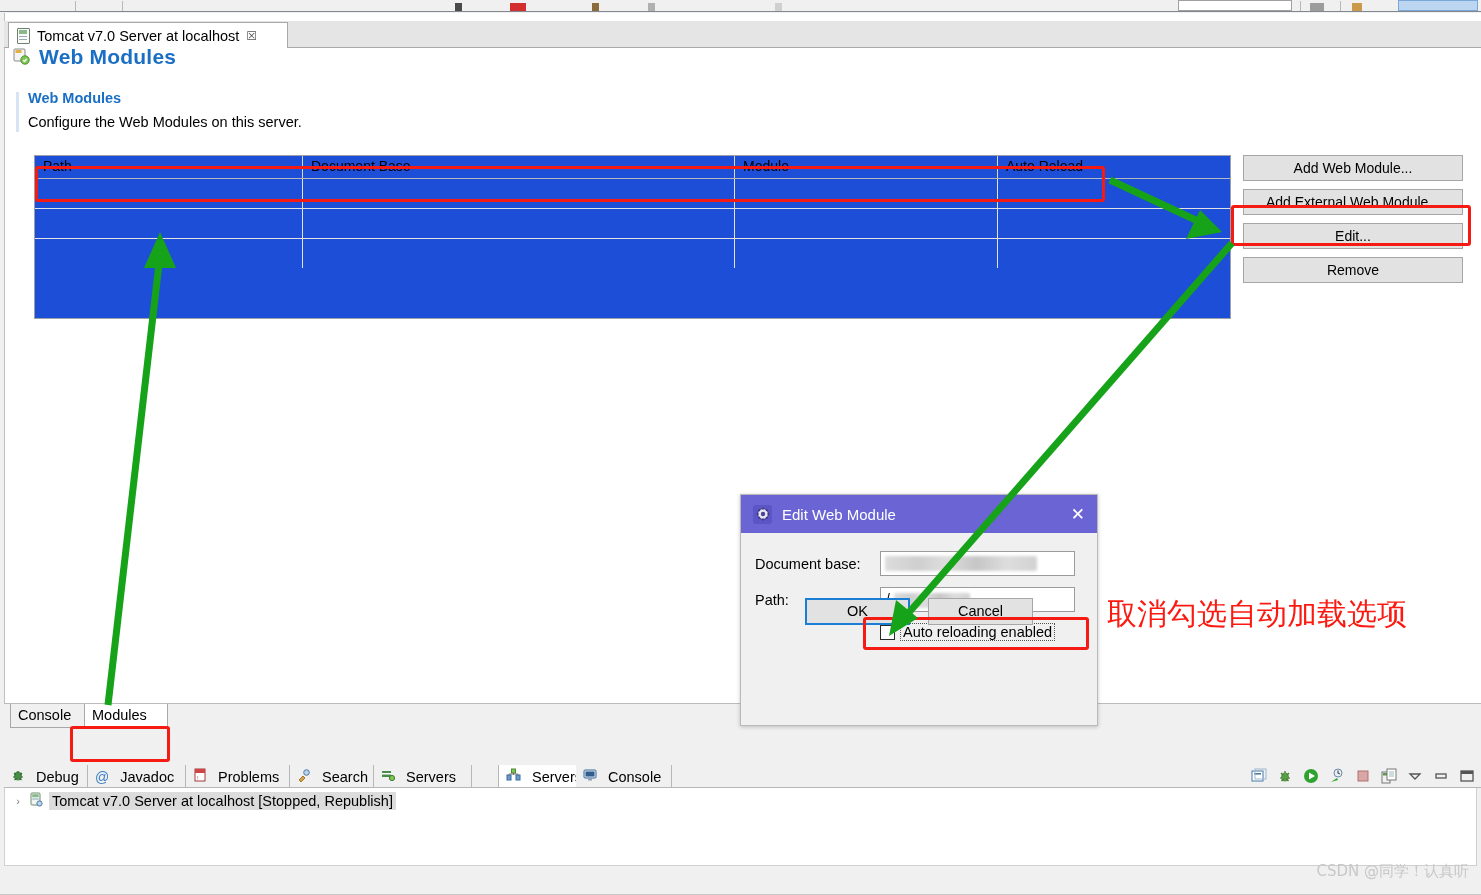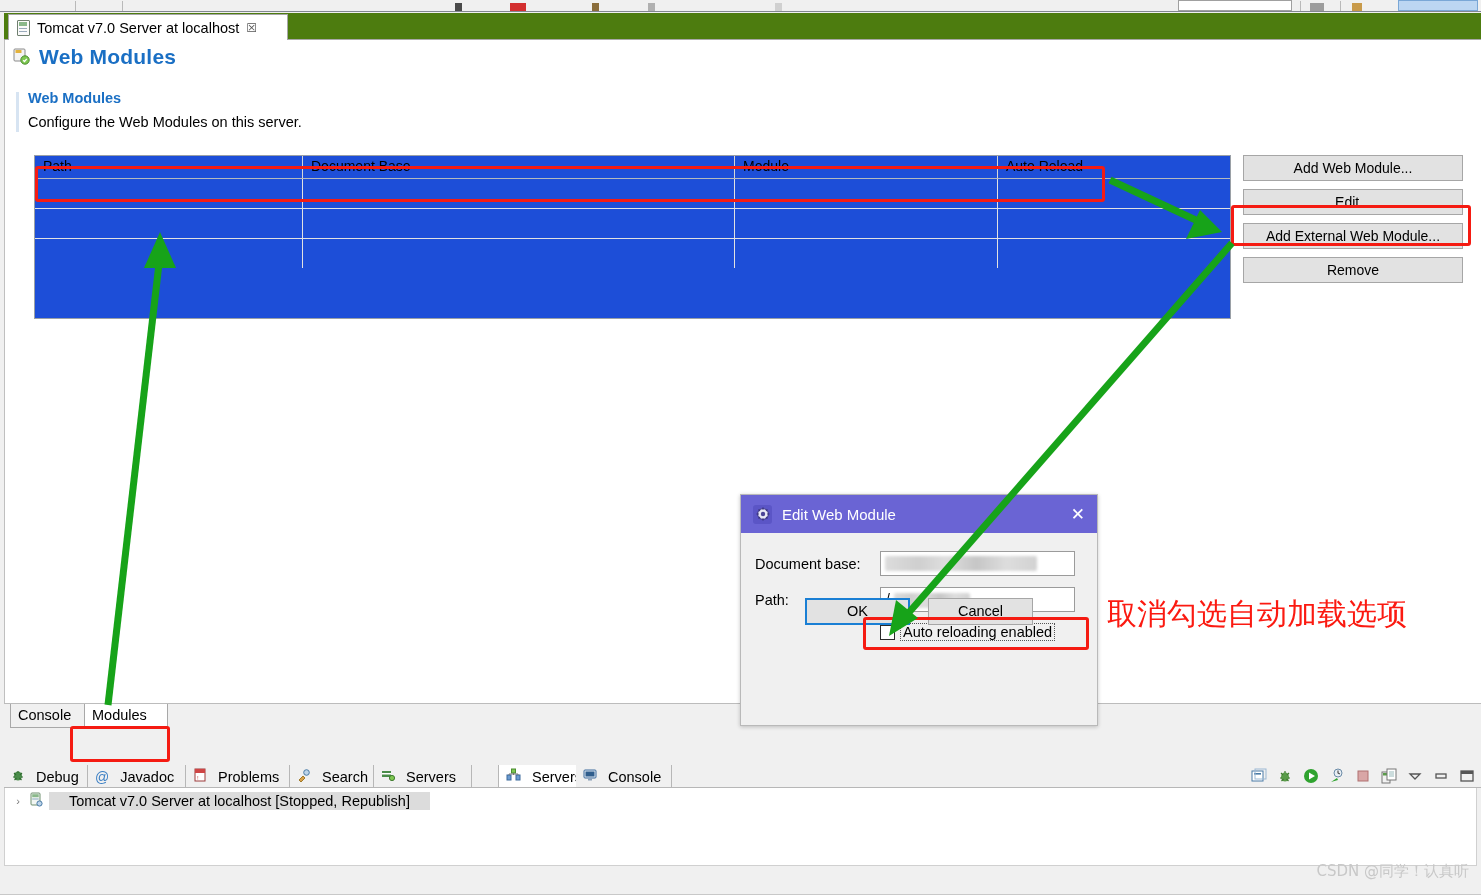--- a/index.html
+++ b/index.html
@@ -21,21 +21,21 @@
   .toolbar-strip .tb-sep{position:absolute;top:1px;width:1px;height:10px;background:#b9b9b9;}
   .toolbar-strip .tb-dot{position:absolute;top:3px;width:7px;height:8px;}
 
   .topright-btns{position:absolute;right:8px;top:14px;display:flex;gap:12px;align-items:center;}
   .winbtn{width:13px;height:11px;position:relative;}
 
   
   .editor{position:absolute;left:0;top:13px;width:1481px;height:715px;background:#fff;}
   .editor-left-rail{position:absolute;left:0;top:0;width:4px;height:715px;background:#f0f0f0;border-right:1px solid #bfbfbf;}
 
-  .tabrow{position:absolute;left:4px;top:0;width:1477px;height:27px;background:#4d7c0f;}
+  .tabrow{position:absolute;left:4px;top:8px;width:1477px;height:27px;background:#e5e5e5;}
   .tabrow .underline{position:absolute;left:0;bottom:0;width:1477px;height:1px;background:#a8a8a8;}
   .etab{position:absolute;left:4px;top:1px;height:26px;background:#ffffff;border:1px solid #a8a8a8;border-bottom:none;
         display:flex;align-items:center;padding:0 8px 0 8px;box-sizing:border-box;gap:7px;}
   .etab .tabtitle{font-size:14.5px;color:#000;white-space:nowrap;}
   .tabclose{font-size:12px;color:#555;line-height:1;}
   .tab-icon-doc{width:11px;height:14px;background:#fafafa;border:1px solid #6f7f6f;position:relative;border-radius:1px;}
   .tab-icon-doc:before{content:"";position:absolute;left:1px;top:1px;width:8px;height:4px;background:#8ab88a;}
   .tab-icon-doc:after{content:"";position:absolute;left:1px;top:7px;width:8px;height:1px;background:#9ab;box-shadow:0 3px 0 #9ab;}
 
   .formtitle{position:absolute;left:12px;top:32px;display:flex;align-items:center;gap:9px;}
@@ -75,21 +75,21 @@
   .views{position:absolute;left:0;top:728px;width:1481px;height:167px;background:#f0f0f0;}
   .viewtabs{position:absolute;left:4px;top:37px;width:1477px;height:23px;}
   .vtab{position:absolute;top:0;height:23px;display:flex;align-items:center;gap:11px;padding:0 7px;box-sizing:border-box;
         border-right:1px solid #b7b7b7;font-size:14.5px;background:#f0f0f0;}
   .vtab.active{background:#ffffff;border-left:1px solid #b7b7b7;}
   .viewtab-underline{position:absolute;left:4px;top:59px;width:1477px;height:1px;background:#b7b7b7;}
 
   .viewbody{position:absolute;left:4px;top:60px;width:1473px;height:78px;background:#fff;border:1px solid #d0d0d0;border-top:none;box-sizing:border-box;}
   .treeitem{position:absolute;left:8px;top:4px;display:flex;align-items:center;gap:6px;}
   .treearrow{color:#7a7a7a;font-size:11px;width:10px;text-align:center;}
-  .tree-label{background:#dcdcdc;font-size:14.5px;padding:1px 20px;}
+  .tree-label{background:#dcdcdc;font-size:14.5px;padding:1px 3px;}
 
   .view-toolbar{position:absolute;right:6px;top:36px;display:flex;align-items:center;gap:10px;height:24px;}
   .vi{width:16px;height:16px;position:relative;}
 
   
   .dialog{position:absolute;left:740px;top:494px;width:358px;height:232px;background:#f0f0f0;
           border:1px solid #b9b9b9;box-shadow:0 1px 4px rgba(0,0,0,.22);box-sizing:border-box;}
   .dlg-title{height:38px;background:#6a64d4;display:flex;align-items:center;padding:0 12px;box-sizing:border-box;gap:10px;}
   .dlg-title .dtxt{color:#fff;font-size:15px;}
   .dlg-x{margin-left:auto;color:#fff;font-size:17px;line-height:1;}
@@ -207,22 +207,22 @@
       <div class="trow" style="border-bottom:none;">
         <div class="td" style="width:268px;"></div>
         <div class="td" style="width:432px;"></div>
         <div class="td" style="width:263px;"></div>
         <div class="td" style="width:232px;"></div>
       </div>
     </div>
 
     <div class="sidebtns">
       <div class="btn">Add Web Module...</div>
+      <div class="btn">Add External Web Module...</div>
       <div class="btn">Edit...</div>
-      <div class="btn">Add External Web Module...</div>
       <div class="btn">Remove</div>
     </div>
 
     <div class="bottab-row">
       <div class="bl"></div>
       <div class="bottab" style="left:6px;width:78px;">Console</div>
       <div class="bottab active" style="left:80px;width:84px;">Modules</div>
     </div>
   </div>
 

